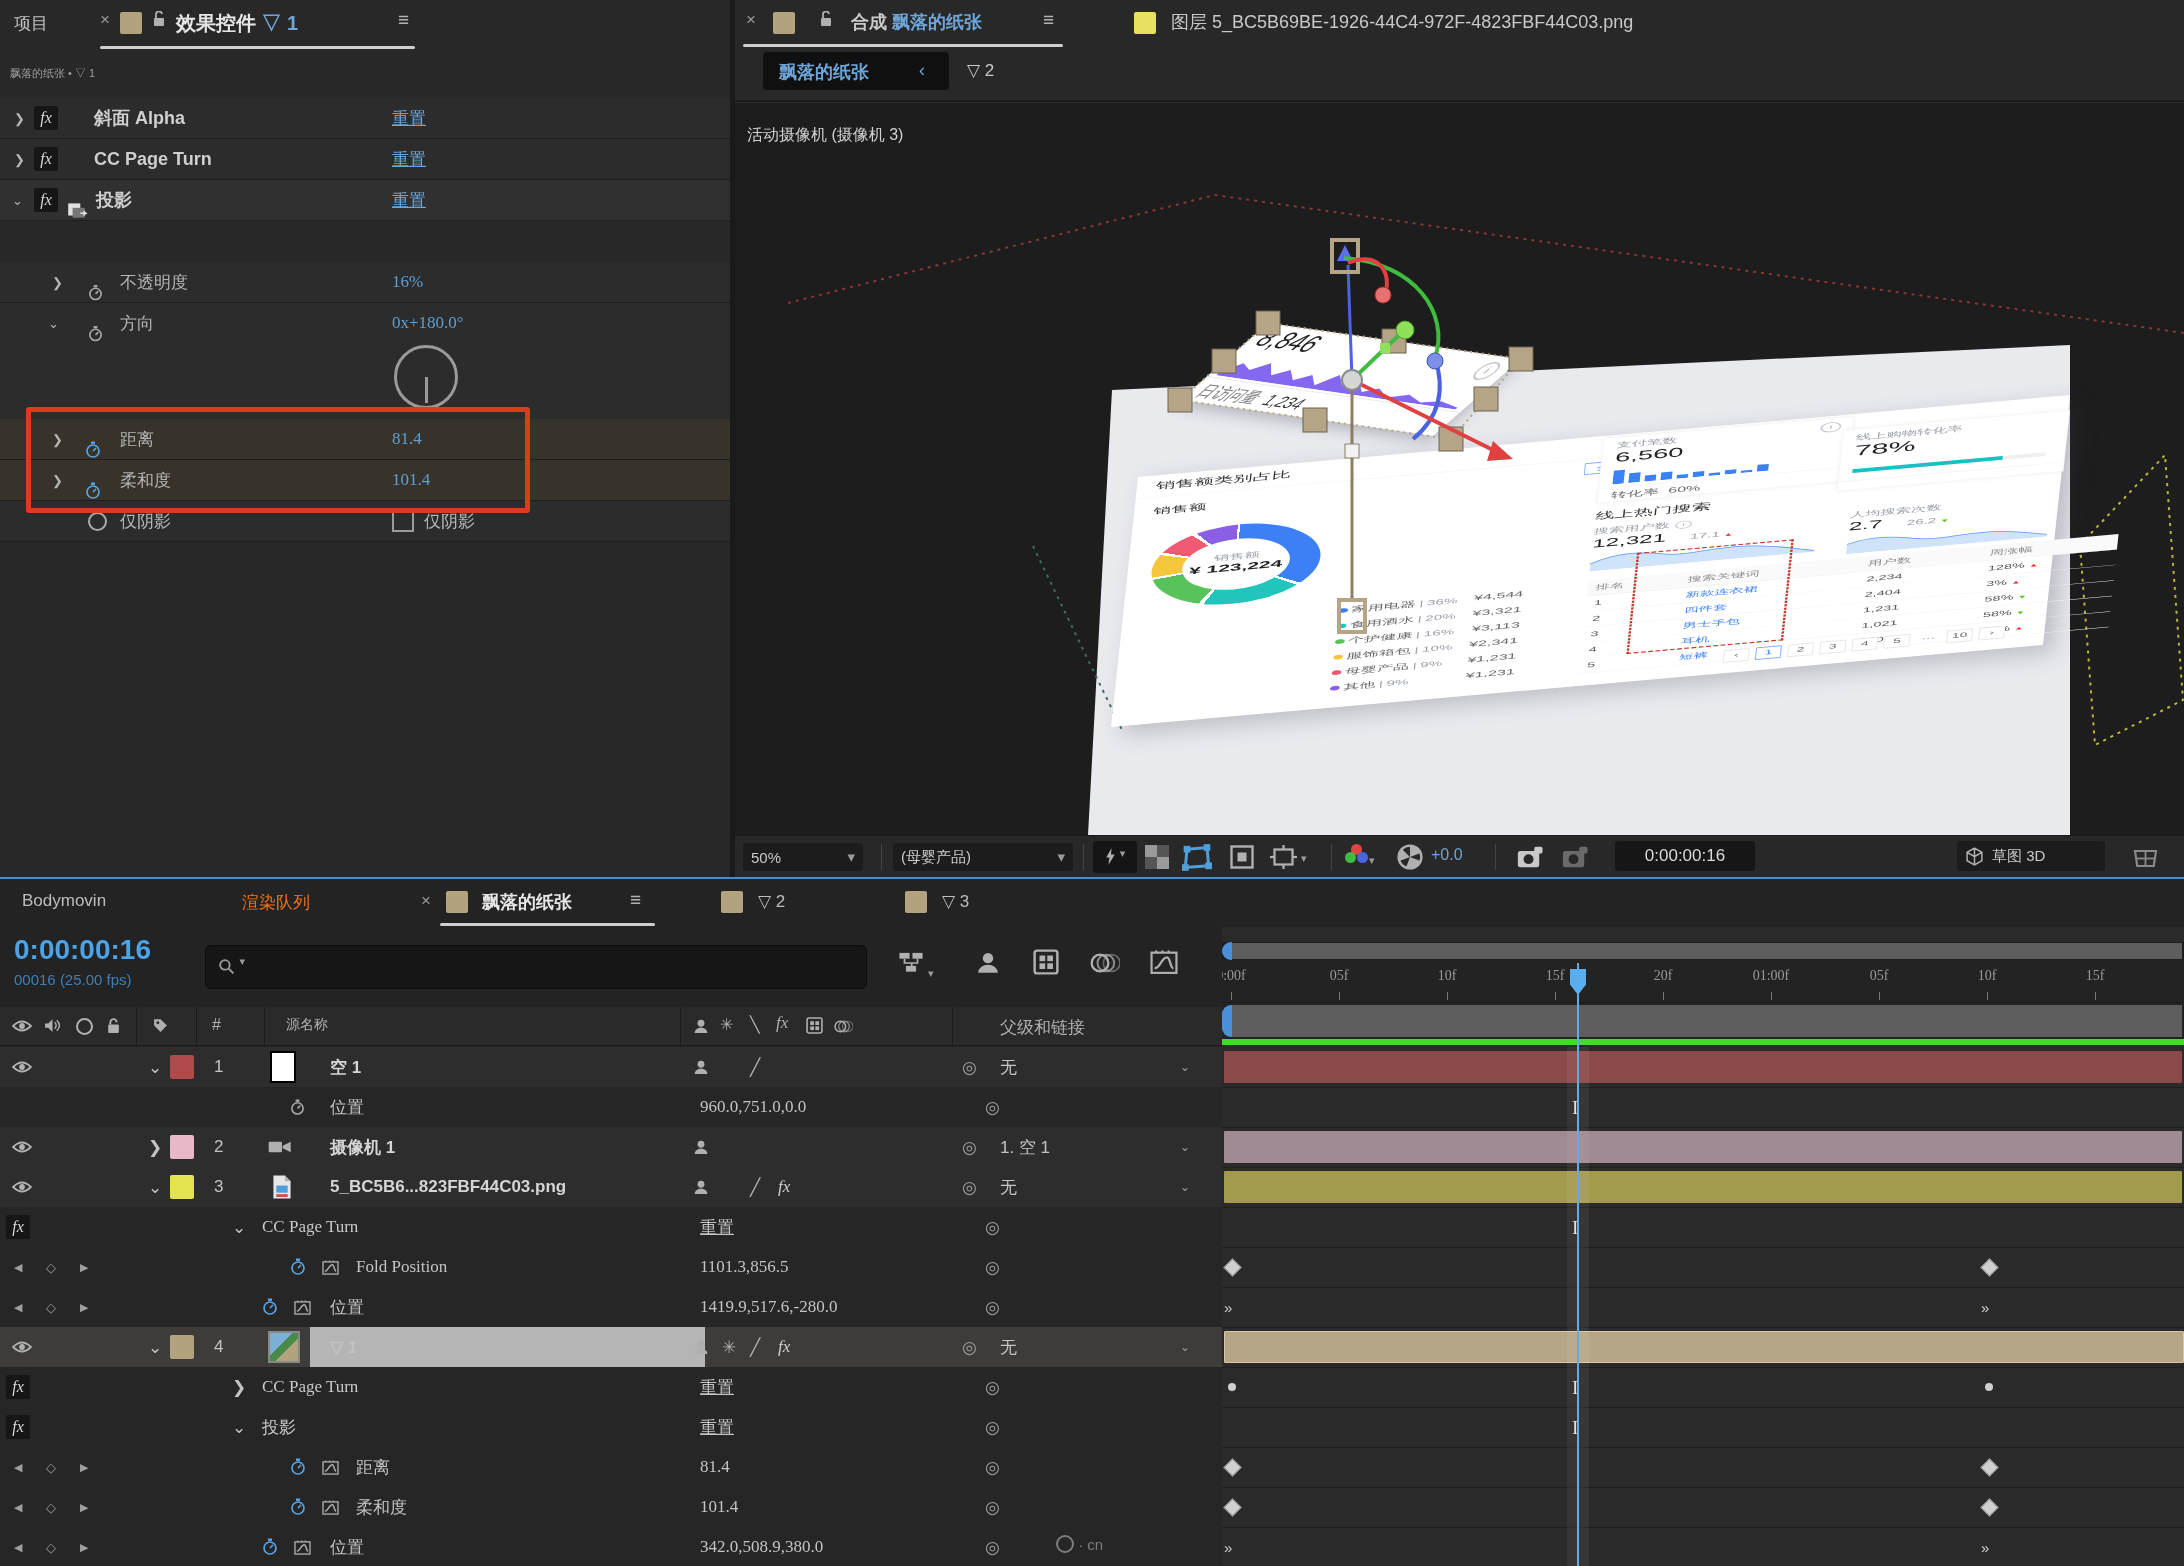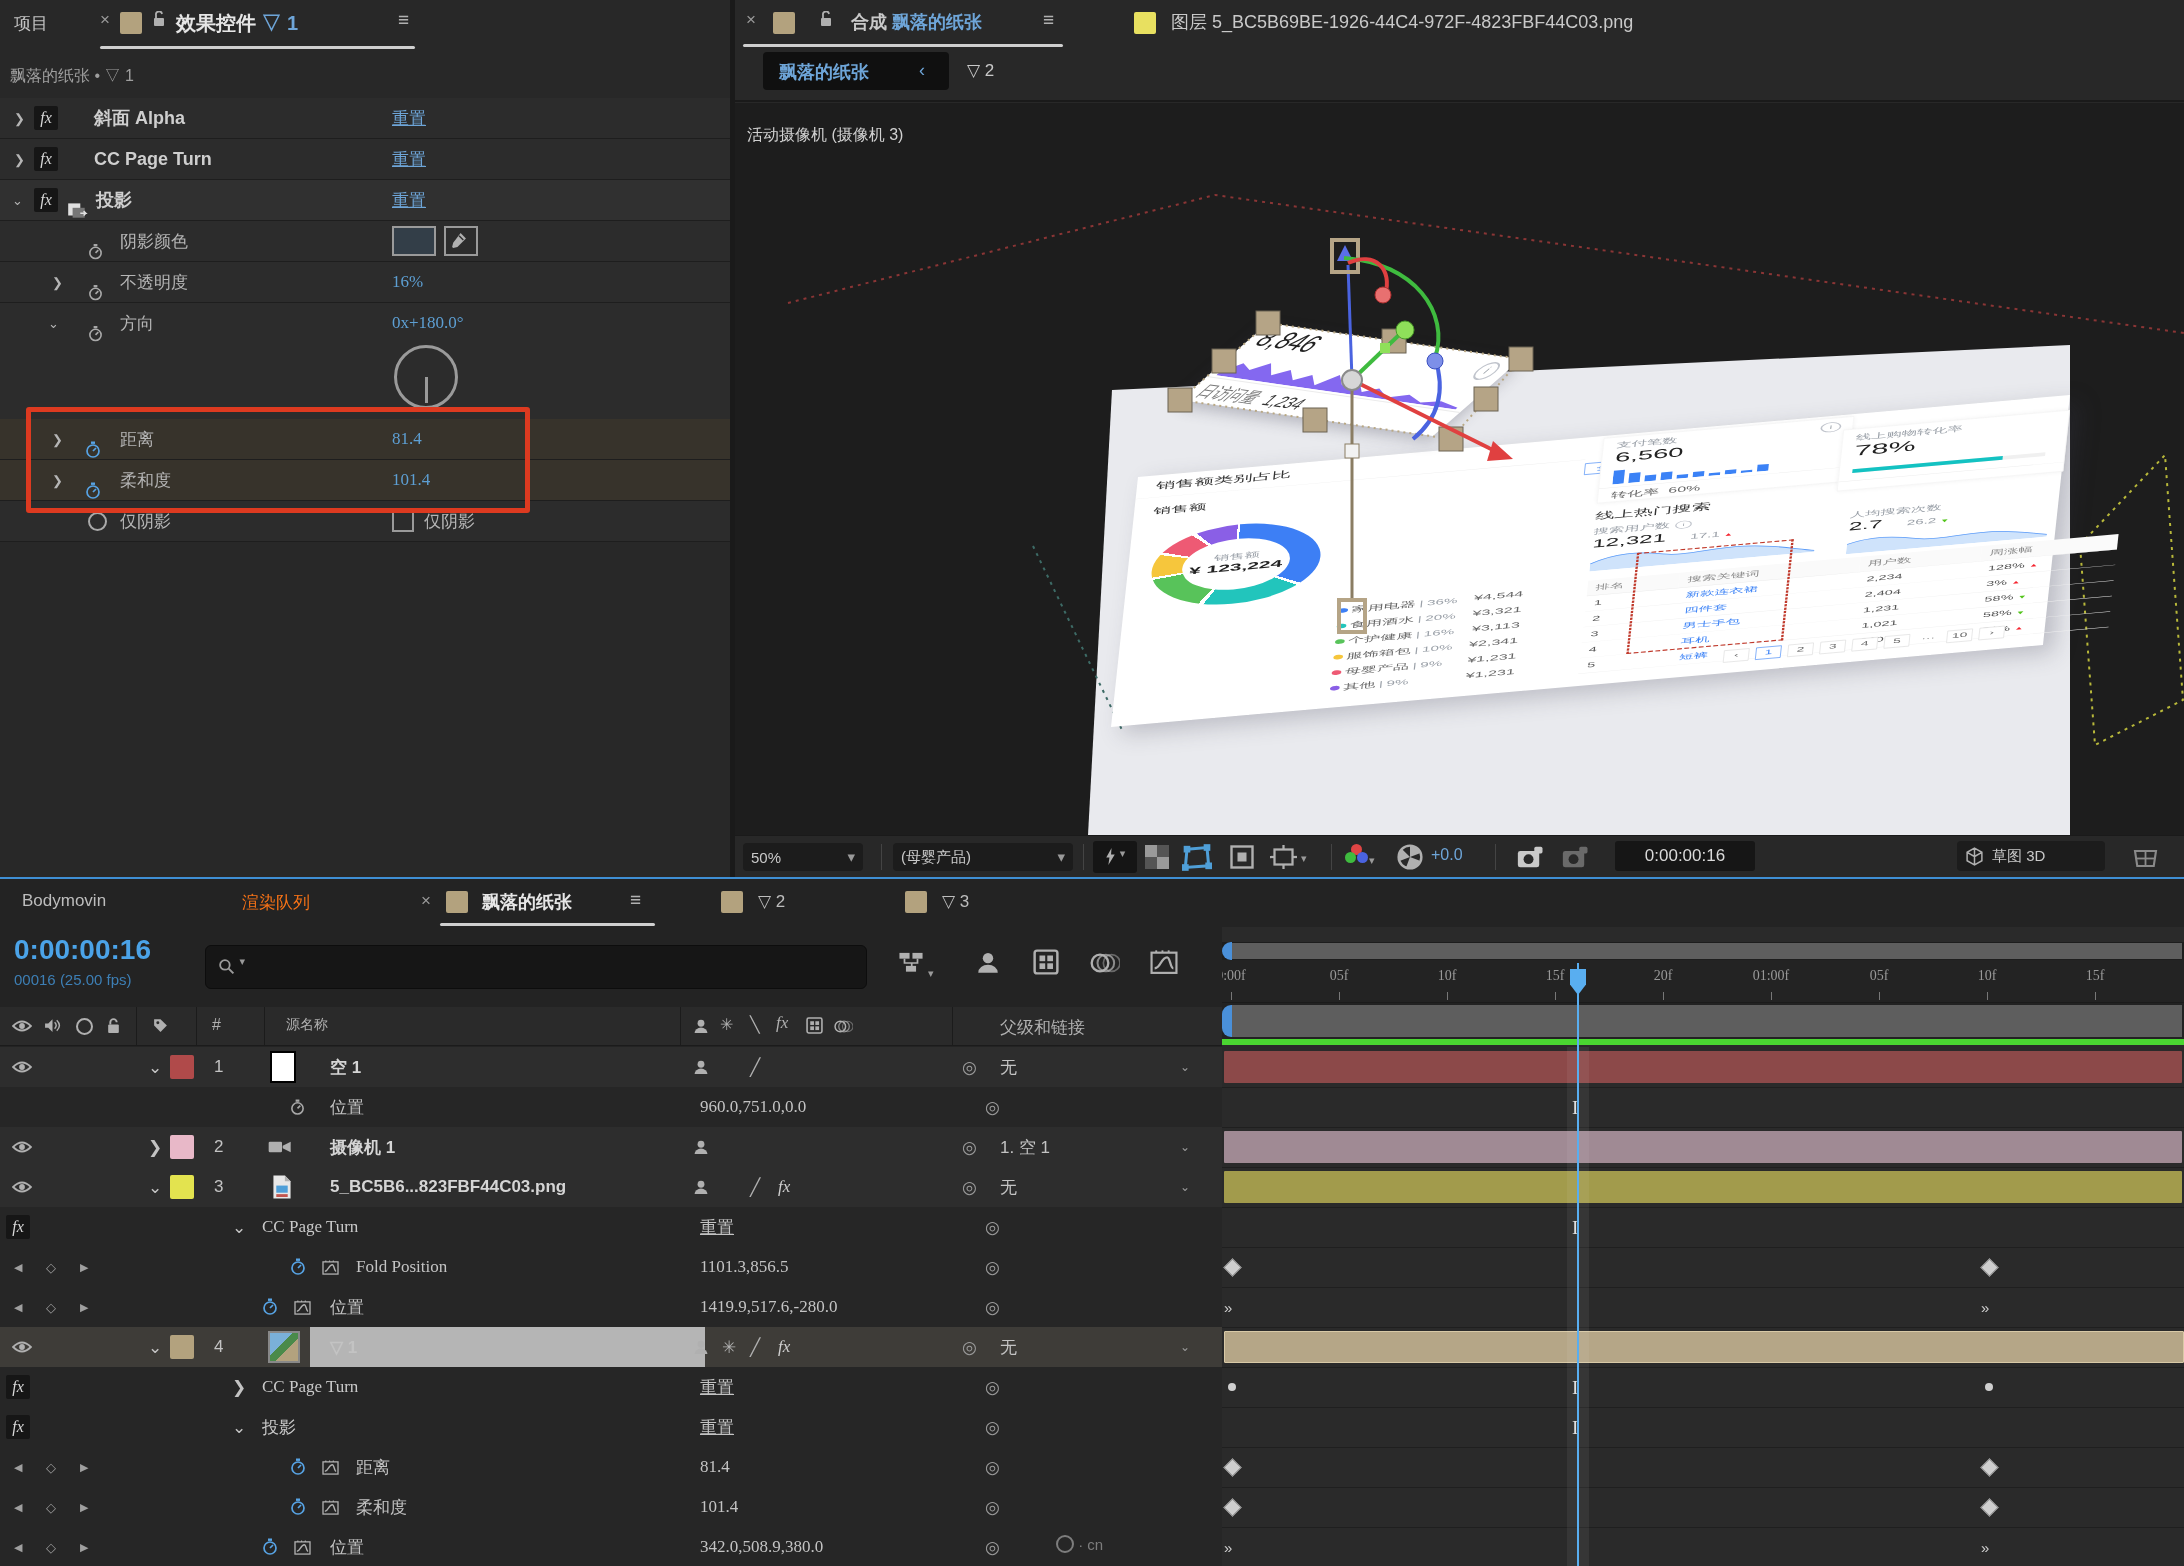--- a/index.html
+++ b/index.html
@@ -221,21 +221,21 @@
     <div class="ab" style="left:14px;top:12px;font-size:17px;color:#c3c3c3">项目</div>
     <div class="ab" style="left:100px;top:10px;font-size:17px;color:#9a9a9a">×</div>
     <div class="ab tabchip" style="left:120px;top:12px;background:#b3a27e"></div>
     <svg class="ab ic" style="left:152px;top:11px;color:#b0b0b0" width="14" height="16">
         <use href="#sy-ulock"></use>
       </svg>
     <div class="ab" style="left:176px;top:10px;font-size:20px;font-weight:bold;color:#e6e6e6"><span>效果控件</span> <span class="blue">▽ 1</span></div>
     <div class="ab" style="left:398px;top:9px;font-size:19px;color:#b0b0b0">≡</div>
     <div class="ab underline" style="left:100px;top:46px;width:315px"></div>
 
-    <div class="ab dim" style="left:10px;top:66px;font-size:16px">飘落的纸张 • ▽ 1</div>
+    <div class="ab dim" style="left:10px;top:66px;font-size:11px">飘落的纸张 • ▽ 1</div>
 
     <div class="ab ecrow" style="top:98px">
       <span class="in exp" style="left:14px">❯</span>
       <span class="in" style="left:34px">
           <span class="fxb">fx</span>
         </span>
       <span class="in" style="left:94px;font-size:18px;font-weight:bold;color:#cfcfcf">斜面 Alpha</span>
       <span class="in reset" style="left:392px">重置</span>
     </div>
     <div class="ab ecrow" style="top:139px">
@@ -249,34 +249,20 @@
     <div class="ab ecrow" style="top:180px;background:#303030">
       <span class="in exp" style="left:12px">⌄</span>
       <span class="in" style="left:34px">
           <span class="fxb">fx</span>
         </span>
       <svg class="in ic" style="left:66px;top:10px" width="22" height="18">
           <use href="#sy-dshadow"></use>
         </svg>
       <span class="in" style="left:96px;font-size:18px;font-weight:bold;color:#cfcfcf">投影</span>
       <span class="in reset" style="left:392px">重置</span>
-    </div>
-    <div class="ab ecrow" style="top:221px">
-      <svg class="in ic" style="left:88px;top:11px;color:#a9a9a9" width="15" height="17">
-          <use href="#sy-sw"></use>
-        </svg>
-      <span class="in lbl" style="left:120px">阴影颜色</span>
-      <span class="in" style="left:392px">
-          <span class="swatchbox"></span>
-        </span>
-      <span class="in" style="left:444px">
-          <span class="dropbtn"><svg class="ic" style="margin:4px" width="17" height="17">
-              <use href="#sy-drop"></use>
-            </svg></span>
-        </span>
     </div>
     <div class="ab ecrow" style="top:262px">
       <span class="in exp" style="left:52px">❯</span>
       <svg class="in ic" style="left:88px;top:11px;color:#a9a9a9" width="15" height="17">
           <use href="#sy-sw"></use>
         </svg>
       <span class="in lbl" style="left:120px">不透明度</span>
       <span class="in val serifv" style="left:392px">16%</span>
     </div>
     <div class="ab ecrow" style="top:303px;height:116px">

